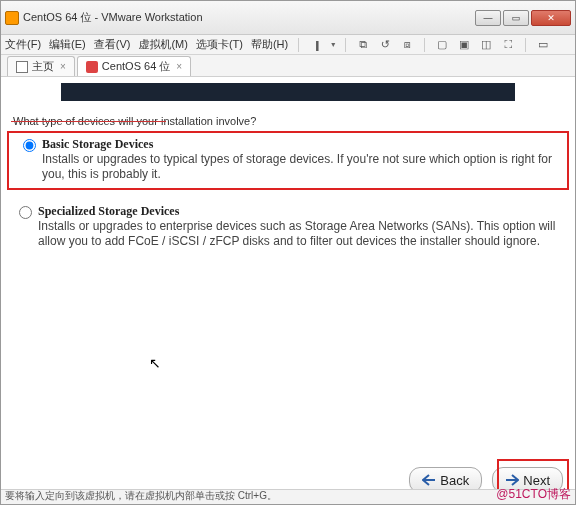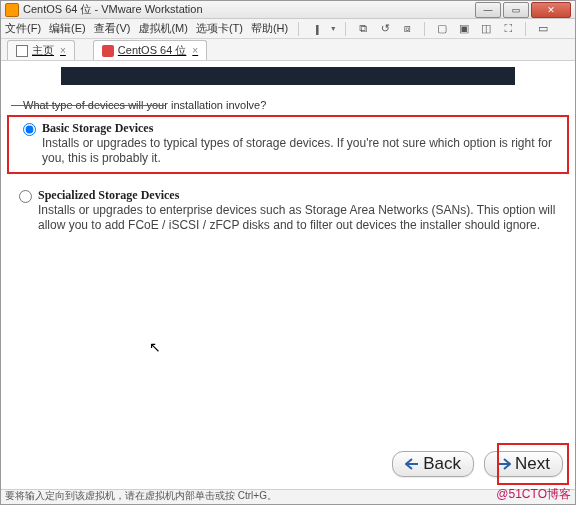--- a/index.html
+++ b/index.html
@@ -1,59 +1,59 @@
 <!DOCTYPE html>
 <html><head>
 <meta charset="utf-8">
 <style>
   * { box-sizing: border-box; margin: 0; padding: 0; }
   body { font-family: "Microsoft YaHei", Tahoma, Arial, sans-serif; font-size: 11px; background: #fff; width: 576px; height: 505px; overflow: hidden; position: relative; border: 1px solid #999; }
 
   
-  .win-titlebar { height: 18px; background: linear-gradient(#f7f7f7,#e6e6e6); border-bottom: 1px solid #c9c9c9; display: flex; align-items: center; padding: 0 4px; }
+  .win-titlebar { height: 34px; background: linear-gradient(#f7f7f7,#e6e6e6); border-bottom: 1px solid #c9c9c9; display: flex; align-items: center; padding: 0 4px; }
   .win-titlebar .app-icon { width: 14px; height: 14px; background: #ff9a00; border: 1px solid #b36b00; border-radius: 2px; margin-right: 4px; }
   .win-titlebar .title { flex: 1; font-size: 11px; color: #333; }
   .win-btns { display: flex; gap: 0; }
   .win-btn { width: 26px; height: 16px; border: 1px solid #8a8a8a; background: linear-gradient(#f4f4f4,#d9d9d9); color:#333; font-size:9px; display:flex; align-items:center; justify-content:center; border-radius:2px; margin-left:2px; }
   .win-close { background: linear-gradient(#e07a6a,#c94b36); color:#fff; border-color:#a8362a; width:40px; }
   
   
   .menubar { height: 20px; background:#f4f4f4; border-bottom:1px solid #d4d4d4; display:flex; align-items:center; padding:0 4px; gap:8px; color:#333; font-size:11px; }
   .menubar span { cursor:default; }
   .menubar .sep { width:1px; height:14px; background:#ccc; margin:0 2px; }
   .menubar .ticon { width:14px; height:14px; display:inline-flex; align-items:center; justify-content:center; color:#555; font-size:11px; }
   .pause { color:#d08018; font-weight:bold; letter-spacing:-2px; }
   .chev-down { font-size:8px; color:#666; }
 
   
-  .tabrow { height: 22px; background:#f4f4f4; border-bottom:1px solid #d0d0d0; display:flex; align-items:flex-end; padding:0 6px; gap:16px;text-decoration:underline; }
+  .tabrow { height: 22px; background:#f4f4f4; border-bottom:1px solid #d0d0d0; display:flex; align-items:flex-end; padding:0 6px; gap:0; }
   .tab { height:20px; display:flex; align-items:center; padding:0 8px; border:1px solid #c0c0c0; border-bottom:none; background:#f9f9f9; font-size:11px; color:#333; border-radius:3px 3px 0 0; margin-right:2px; }
   .tab.active { background:#fff; }
   .tab .ticon-s { width:12px; height:12px; margin-right:4px; display:inline-block; }
   .home-ic { border:1px solid #777; background:#fff; }
   .vm-ic { background:#d44; border-radius:2px; }
   .tab .x { margin-left:6px; color:#888; font-size:10px; }
 
   
   .vm-body { position:relative; background:#fff; height:calc(100% - 22px - 20px - 22px - 15px); }
   .dark-band { height:18px; background:#1a2433; margin:6px 60px 0 60px; }
   
-  .question { margin:14px 10px 4px 22px; color:#333; font-size:11px; }
+  .question { margin:14px 10px 4px 12px; color:#333; font-size:11px; }
   .strike-line { position:absolute; left:10px; top:38px; width:155px; border-top:1px solid #c33; }
   .redbox1 { border:2px solid #d22; padding:2px 2px 2px 2px; margin:2px 6px 8px 6px; }
   .option { display:flex; align-items:flex-start; padding:2px 6px 4px 12px; }
   .option input { margin-top:2px; margin-right:6px; }
   .opt-title { font-weight:bold; font-size:12px; color:#222;font-family:Liberation Serif, serif; }
   .opt-desc { font-size:12px; color:#444; line-height:1.25; }
   .spec-block { margin:12px 6px 0 6px; }
 
   .cursor { position:absolute; left:148px; top:272px; font-size:14px; color:#000; }
 
   .footer-btns { position:absolute; right:12px; bottom:14px; display:flex; gap:10px; }
-  .btn { height:26px; padding:11px 12px; background:linear-gradient(#fdfdfd,#e7e7e7); border:1px solid #a9a9a9; border-radius:11px; display:flex; align-items:center; gap:4px; font-size:17px; color:#222; box-shadow:0 1px 1px rgba(0,0,0,.08); }
+  .btn { height:26px; padding:11px 12px; background:linear-gradient(#fdfdfd,#e7e7e7); border:1px solid #a9a9a9; border-radius:11px; display:flex; align-items:center; gap:4px; font-size:13px; color:#222; box-shadow:0 1px 1px rgba(0,0,0,.08); }
   .btn svg { width:14px; height:12px; }
   .redbox2 { position:absolute; right:6px; bottom:6px; width:72px; height:42px; border:2px solid #d22; pointer-events:none; }
 
   
   .statusbar { position:absolute; left:0; right:0; bottom:0; height:15px; background:#f3f3f3; border-top:1px solid #cfcfcf; font-size:10px; color:#555; padding:1px 4px; display:flex; justify-content:space-between; align-items:flex-end; }
   .watermark { color:#be185d; font-size:12px; }
 </style>
 </head>
 <body>
 

